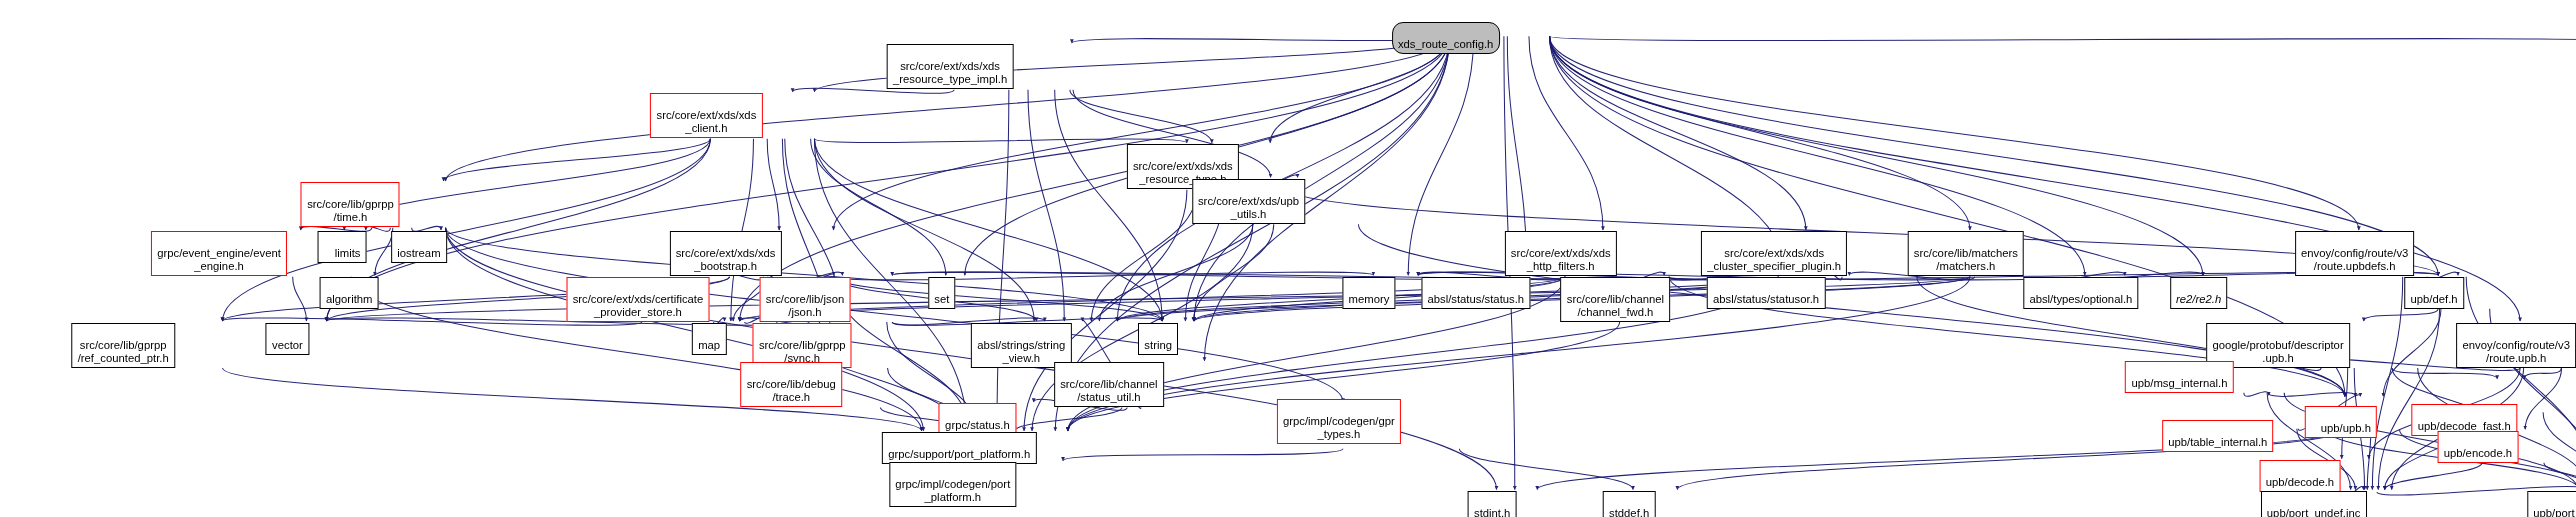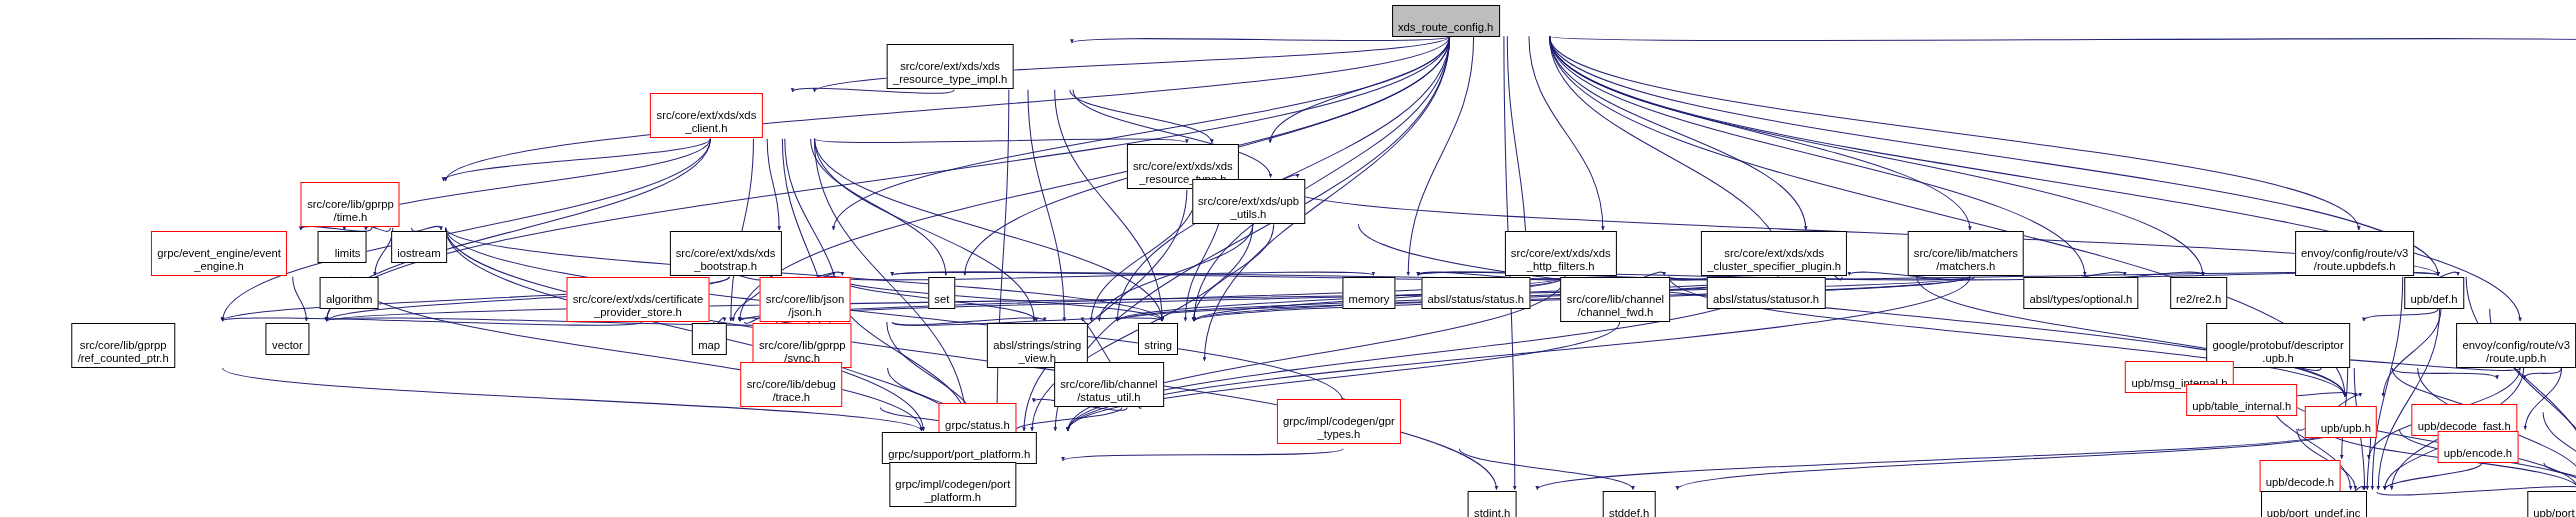--- a/index.html
+++ b/index.html
@@ -182,21 +182,21 @@
         <path d="M 4602.25 834 C 4602.25 886.2, 4595.32 897.8, 4595.32 950" class="edge" marker-end="url(#arrow)"></path>
         <path d="M 4936.625 800 C 4936.625 867.5, 5062.94 882.5, 5062.94 950" class="edge" marker-end="url(#arrow)"></path>
         <path d="M 4813.375 800 C 4813.375 867.5, 4629.1 882.5, 4629.1 950" class="edge" marker-end="url(#arrow)"></path>
         <path d="M 4938.125 898 C 4938.125 921.4, 5063.18 926.6, 5063.18 950" class="edge" marker-end="url(#arrow)"></path>
         <path d="M 4818 898 C 4818 921.4, 4629.34 926.6, 4629.34 950" class="edge" marker-end="url(#arrow)"></path>
         <path d="M 4614 955 C 4614 977, 5021.78 928, 5021.78 950" class="edge" marker-end="url(#arrow)"></path>
         <path d="M 4556.125 955 C 4556.125 977, 4587.94 928, 4587.94 950" class="edge" marker-end="url(#arrow)"></path>
       </g>
   </svg>
   <div id="node-layer">
-      <div class="node root" style="left: 52.8%; top: 5px;">
+      <div class="node root" style="left: 52.8%; top: 22px; border-radius: 11px;">
     <span class="node-label">xds_route_config.h</span>
   </div>
       <div class="node normal" style="left: 34.7%; top: 44px;">
     <span class="node-label">src/core/ext/xds/xds
 _resource_type_impl.h</span>
   </div>
       <div class="node truncated" style="left: 25.8%; top: 93px;">
     <span class="node-label">src/core/ext/xds/xds
 _client.h</span>
   </div>
@@ -265,41 +265,41 @@
       <div class="node normal" style="left: 59%; top: 277px;">
     <span class="node-label">src/core/lib/channel
 /channel_fwd.h</span>
   </div>
       <div class="node normal" style="left: 64.5%; top: 277px;">
     <span class="node-label">absl/status/statusor.h</span>
   </div>
       <div class="node normal" style="left: 76%; top: 277px;">
     <span class="node-label">absl/types/optional.h</span>
   </div>
-      <div class="node normal" style="left: 80.3%; top: 277px;">
+      <div class="node normal" style="left: 80.3%; top: 277px; font-style: italic;">
     <span class="node-label">re2/re2.h</span>
   </div>
       <div class="node normal" style="left: 88.9%; top: 277px;">
     <span class="node-label">upb/def.h</span>
   </div>
       <div class="node normal" style="left: 4.5%; top: 323px;">
     <span class="node-label">src/core/lib/gprpp
 /ref_counted_ptr.h</span>
   </div>
       <div class="node normal" style="left: 10.5%; top: 323px;">
     <span class="node-label">vector</span>
   </div>
       <div class="node normal" style="left: 25.9%; top: 323px;">
     <span class="node-label">map</span>
   </div>
       <div class="node truncated" style="left: 29.3%; top: 323px;">
     <span class="node-label">src/core/lib/gprpp
 /sync.h</span>
   </div>
-      <div class="node normal" style="left: 37.3%; top: 323px; margin-left: 16px;">
+      <div class="node normal" style="left: 37.3%; top: 323px;">
     <span class="node-label">absl/strings/string
 _view.h</span>
   </div>
       <div class="node normal" style="left: 42.3%; top: 323px;">
     <span class="node-label">string</span>
   </div>
       <div class="node normal" style="left: 83.2%; top: 323px;">
     <span class="node-label">google/protobuf/descriptor
 .upb.h</span>
   </div>
@@ -314,21 +314,21 @@
       <div class="node normal" style="left: 40.5%; top: 362px;">
     <span class="node-label">src/core/lib/channel
 /status_util.h</span>
   </div>
       <div class="node truncated" style="left: 79.6%; top: 361px;">
     <span class="node-label">upb/msg_internal.h</span>
   </div>
       <div class="node truncated" style="left: 90%; top: 380px; margin-top: 24px;">
     <span class="node-label">upb/decode_fast.h</span>
   </div>
-      <div class="node truncated" style="left: 81%; top: 384px; margin-left: 24px;">
+      <div class="node truncated" style="left: 81%; top: 420px;">
     <span class="node-label">upb/table_internal.h</span>
   </div>
       <div class="node truncated" style="left: 85.5%; top: 406px; padding-left: 15px;">
     <span class="node-label">upb/upb.h</span>
   </div>
       <div class="node truncated" style="left: 35.7%; top: 403px;">
     <span class="node-label">grpc/status.h</span>
   </div>
       <div class="node truncated" style="left: 48.9%; top: 399px;">
     <span class="node-label">grpc/impl/codegen/gpr

